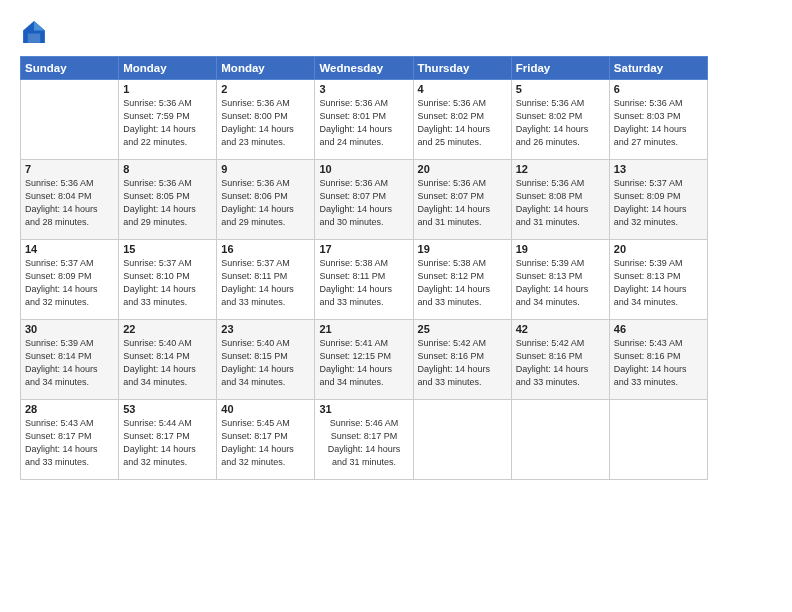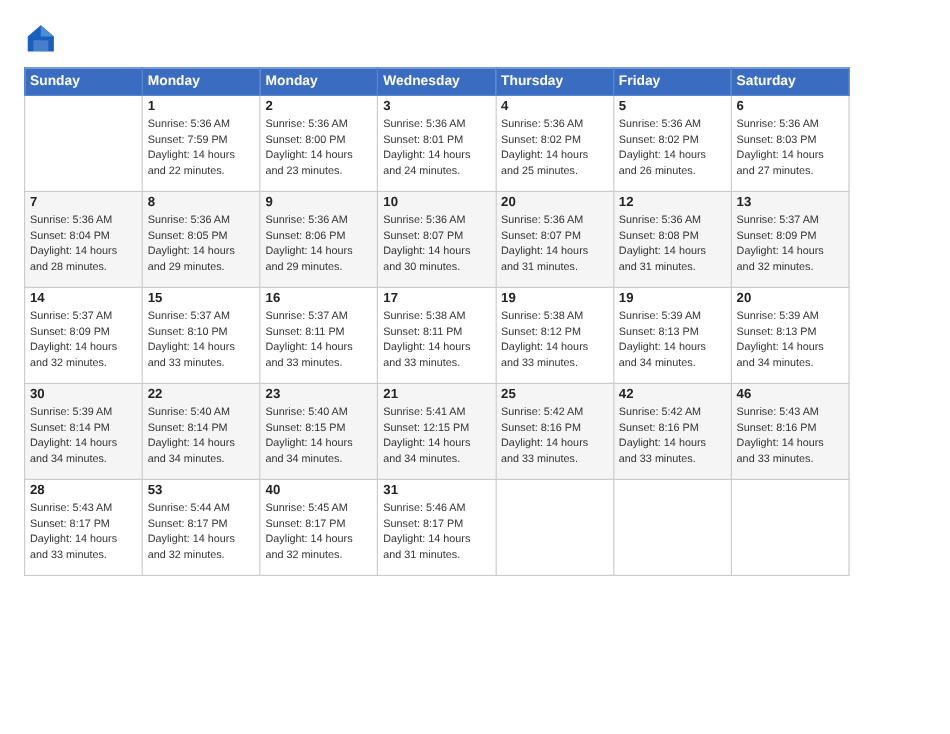--- a/index.html
+++ b/index.html
@@ -343,21 +343,21 @@
           </td>
           <td>
             <span class="day-num">40</span>
             <div class="day-info" style="white-space: pre-line;">Sunrise: 5:45 AM
 Sunset: 8:17 PM
 Daylight: 14 hours
 and 32 minutes.</div>
           </td>
           <td>
             <span class="day-num">31</span>
-            <div class="day-info" style="white-space: pre-line;">Sunrise: 5:46 AM
+            <div class="day-info" style="white-space: pre-line; text-align: center;">Sunrise: 5:46 AM
 Sunset: 8:17 PM
 Daylight: 14 hours
 and 31 minutes.</div>
           </td>
           <td class="empty-cell"></td>
           <td class="empty-cell"></td>
           <td class="empty-cell"></td>
         </tr>
       </tbody>
   </table>

